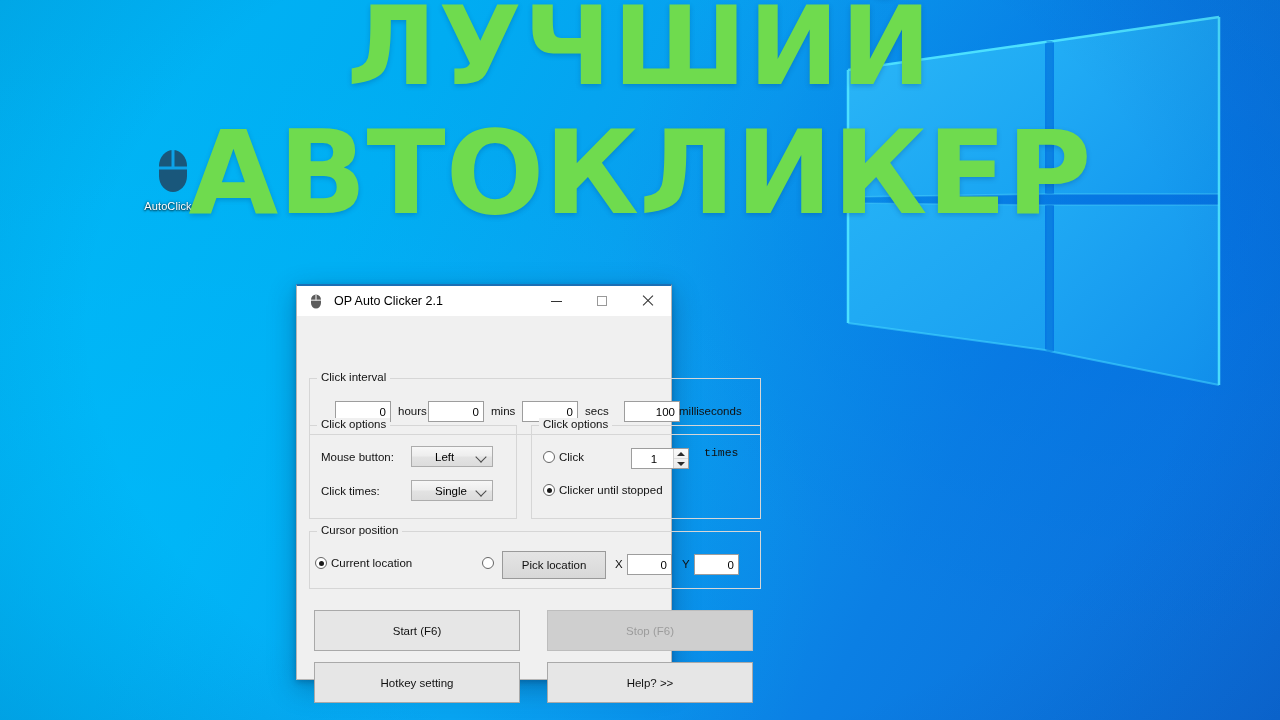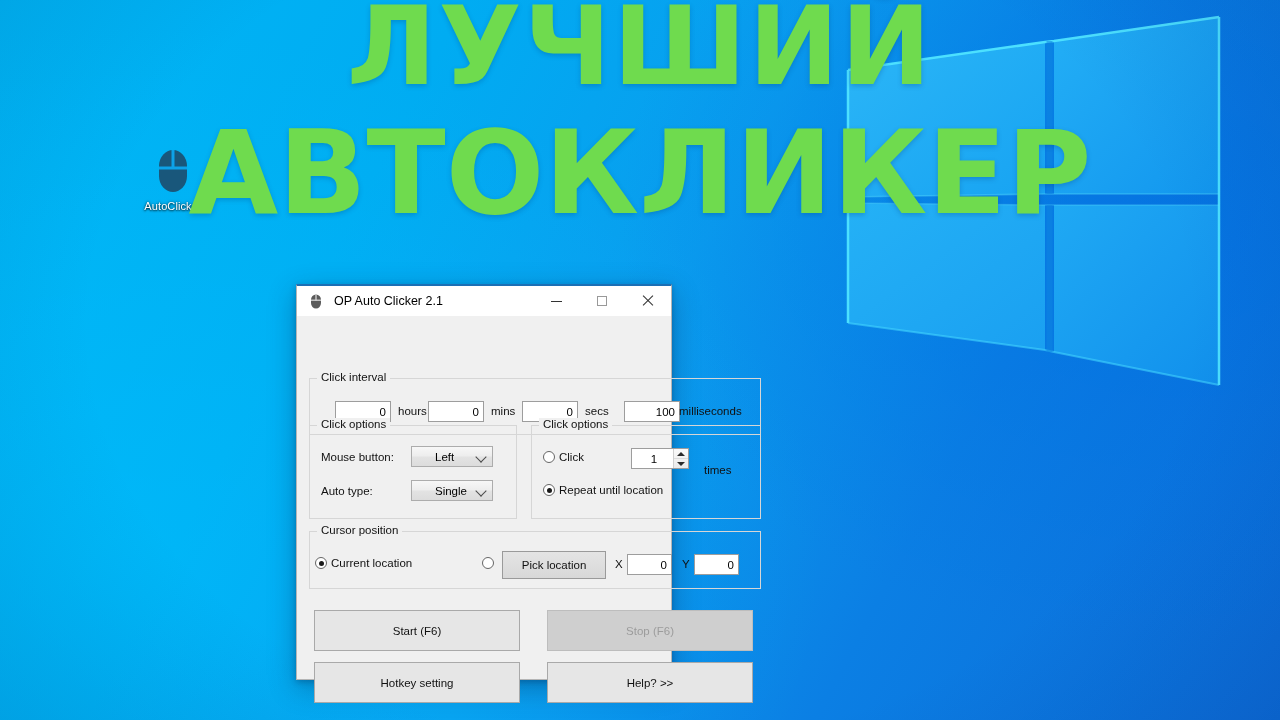--- a/index.html
+++ b/index.html
@@ -282,21 +282,21 @@
 
     <div class="group" style="left:12px; top:109px; width:208px; height:94px;">
       <span class="legend">Click options</span>
 
       <span class="lab" style="position:absolute; left:11px; top:25px;">Mouse button:</span>
       <div class="combo" style="position:absolute; left:101px; top:20px;">
         <span>Left</span>
         <span class="chev"></span>
       </div>
 
-      <span class="lab" style="position:absolute; left:11px; top:59px;">Auto type:</span>
+      <span class="lab" style="position:absolute; left:11px; top:59px;">Click times:</span>
       <div class="combo" style="position:absolute; left:101px; top:54px;">
         <span>Single</span>
         <span class="chev"></span>
       </div>
     </div>
 
     <div class="group" style="left:234px; top:109px; width:230px; height:94px;">
       <span class="legend">Click options</span>
 
       <div class="radio" style="position:absolute; left:11px; top:25px;">
@@ -308,25 +308,25 @@
         <span class="val">1</span>
         <span class="btns">
           <i>
               <b class="ar-up"></b>
             </i>
           <i>
               <b class="ar-dn"></b>
             </i>
         </span>
       </div>
-      <span class="unit" style="position:absolute; left:172px; top:38px;">times</span>
+      <span class="unit" style="position:absolute; left:172px; top:20px;font-family:Liberation Mono, monospace;">times</span>
 
       <div class="radio on" style="position:absolute; left:11px; top:58px;">
         <span class="dot"></span>
-        <span>Repeat until location</span>
+        <span>Clicker until stopped</span>
       </div>
     </div>
 
     <div class="group" style="left:12px; top:215px; width:452px; height:58px;">
       <span class="legend">Cursor position</span>
 
       <div class="radio on" style="position:absolute; left:5px; top:25px;">
         <span class="dot"></span>
         <span>Current location</span>
       </div>

